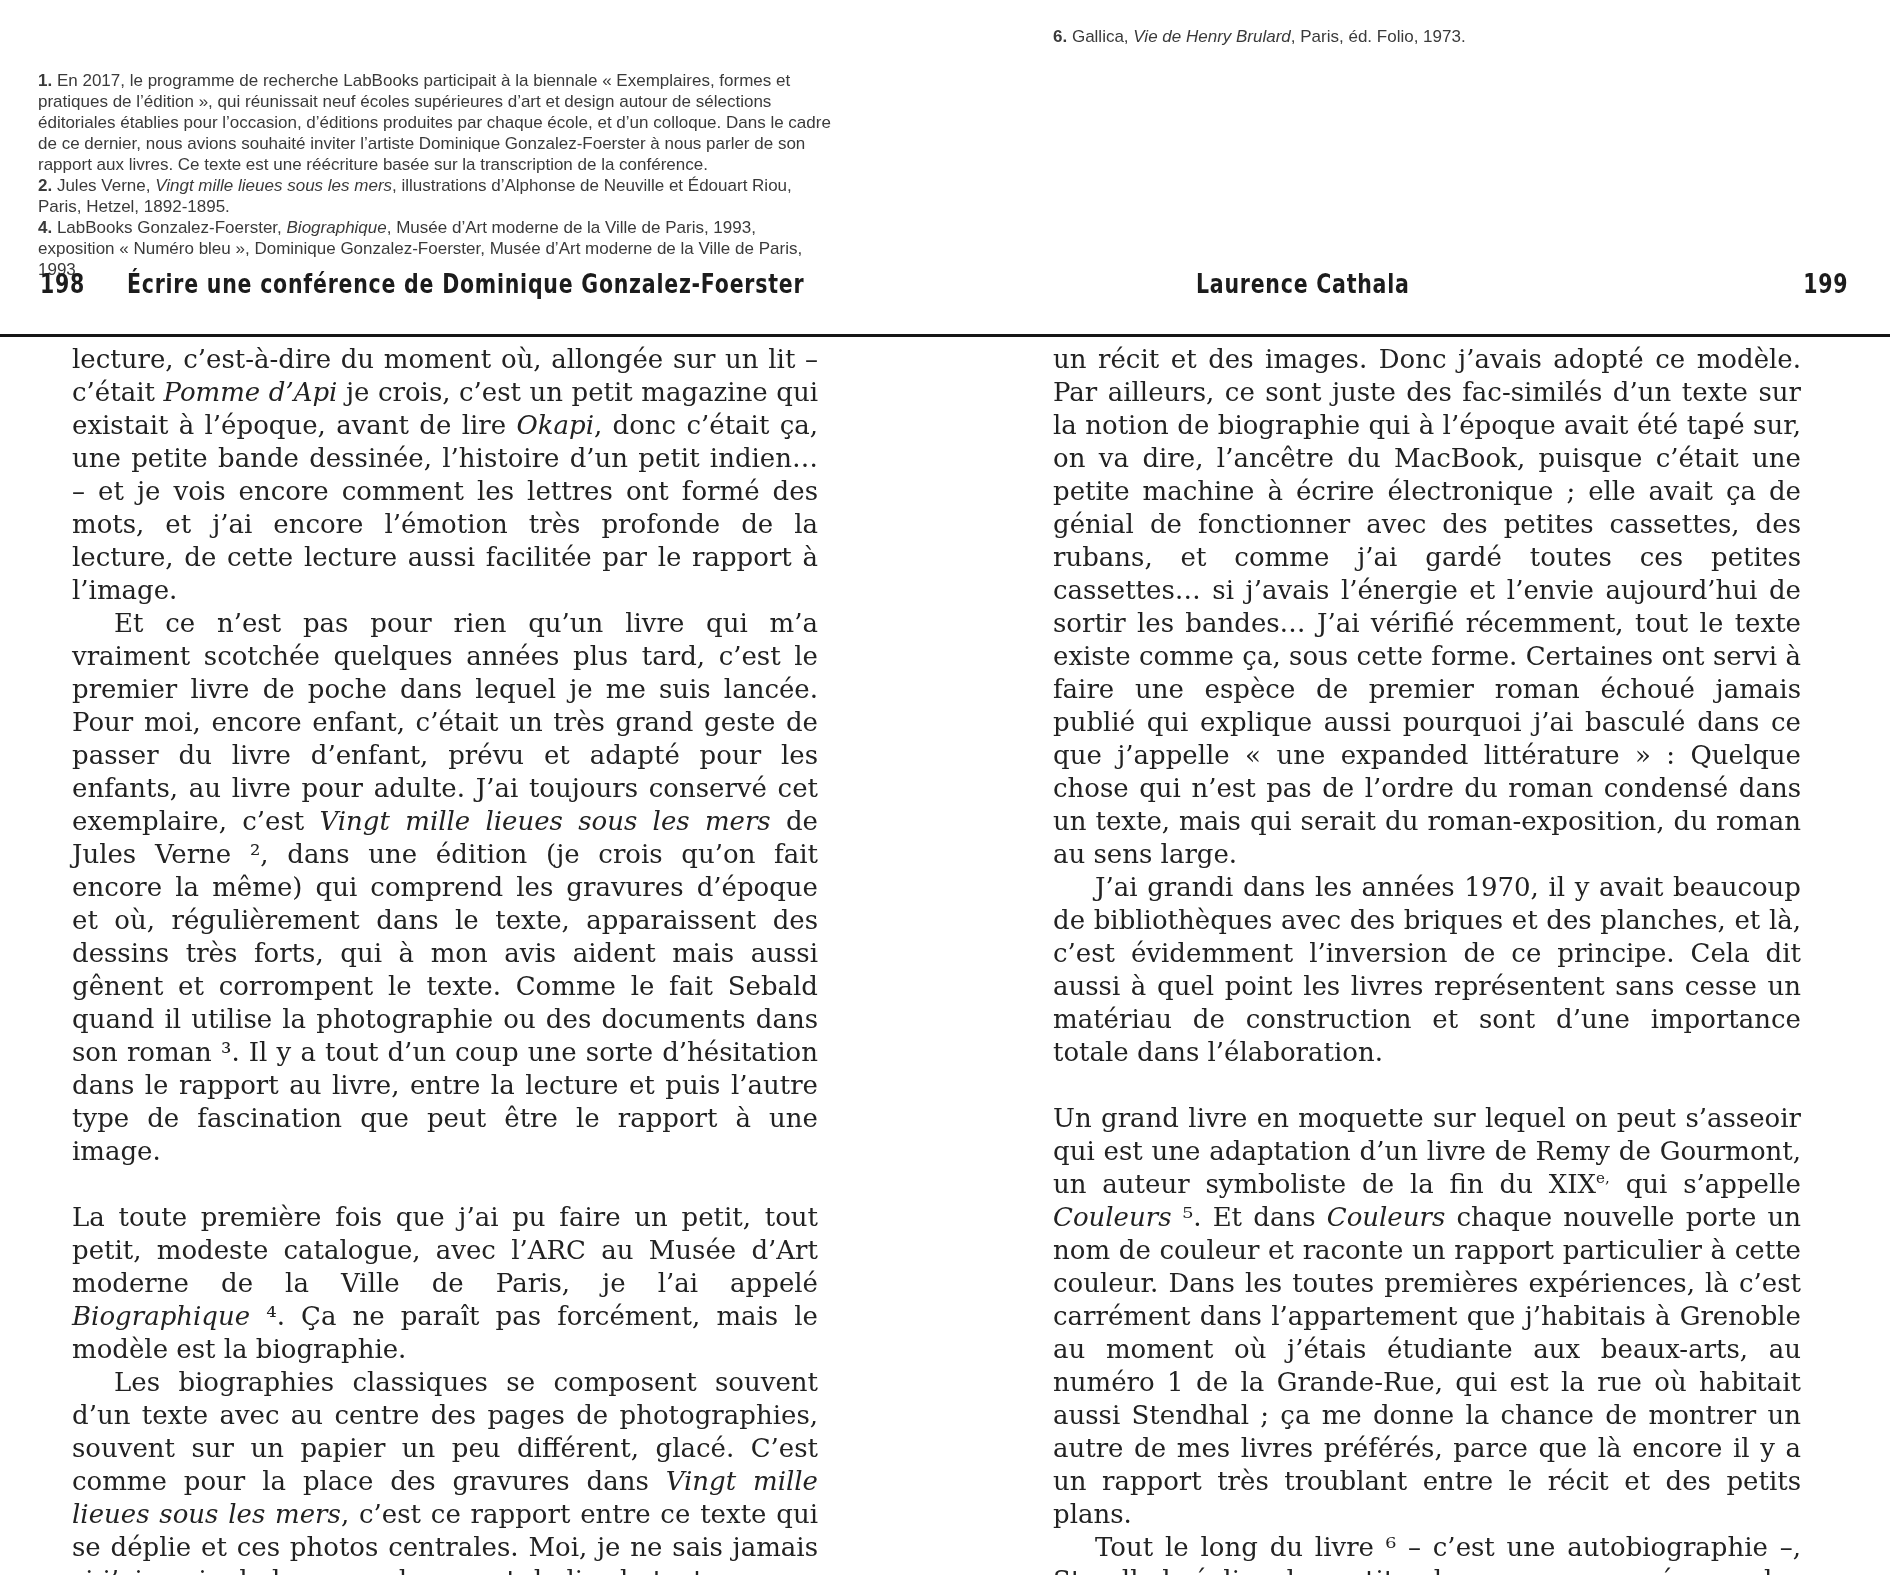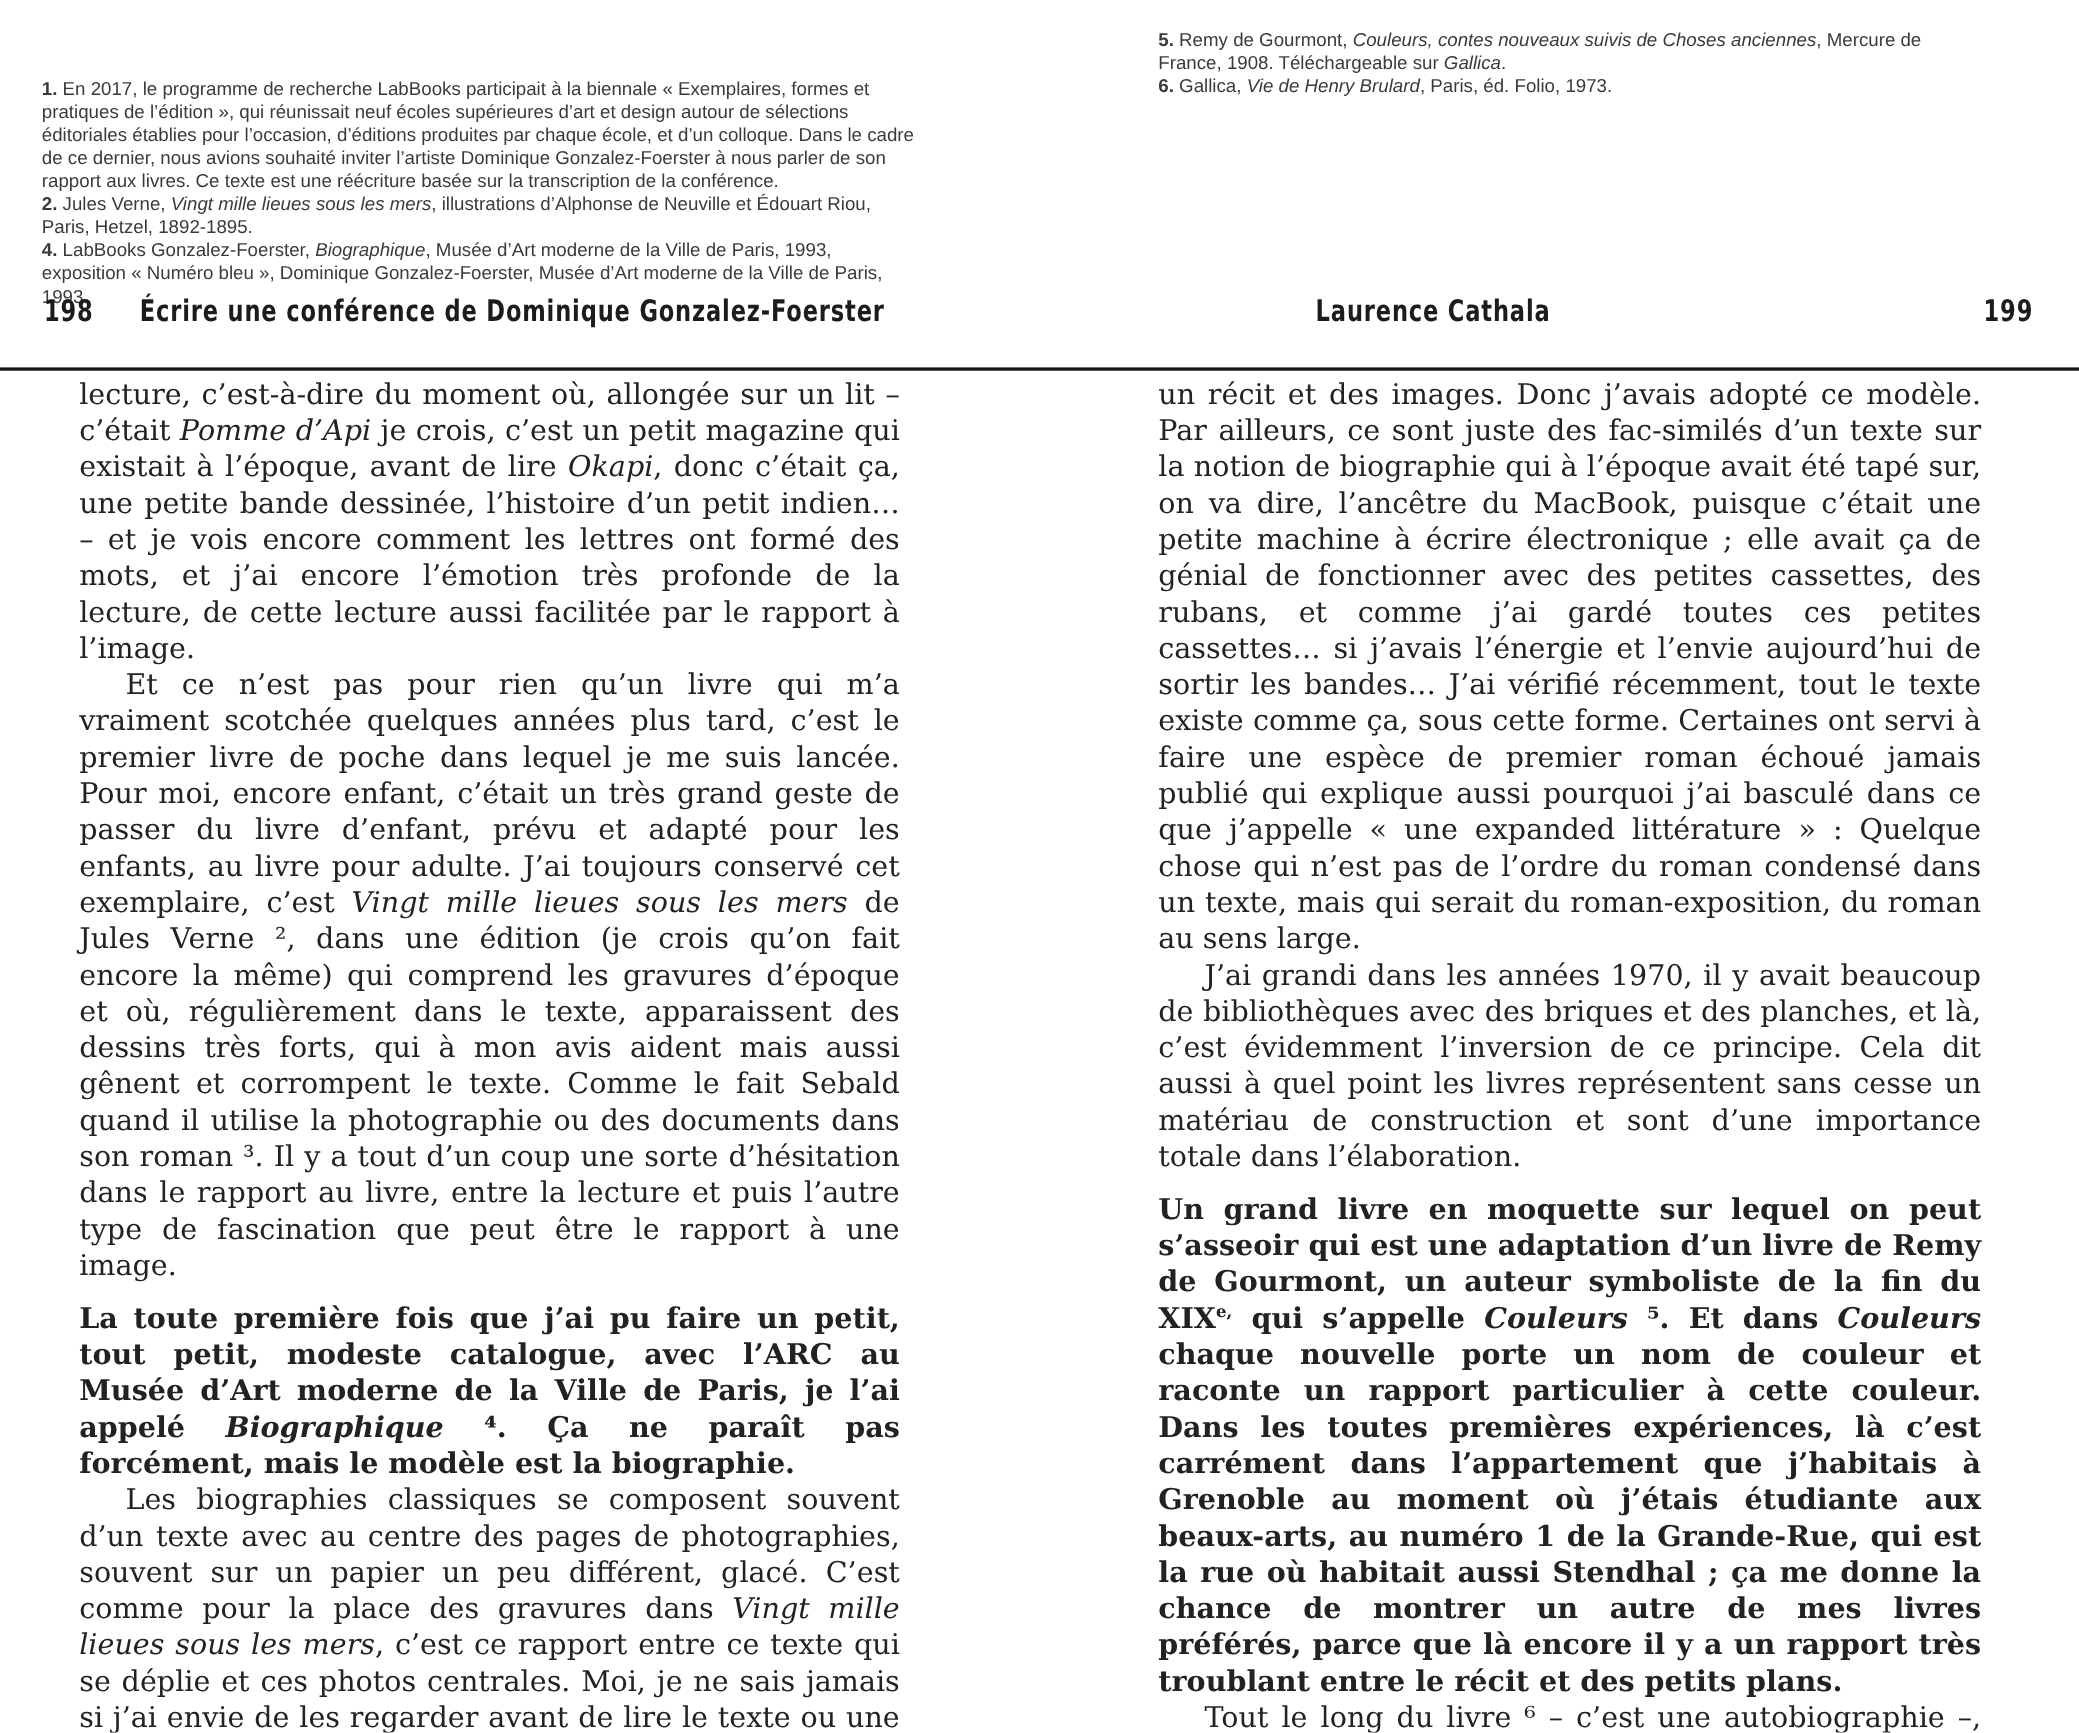--- a/index.html
+++ b/index.html
@@ -57,36 +57,35 @@
     position:absolute; top:343px;
     font-size:26px; line-height:33px;
     text-align:justify;
     color:#222222;
     hyphens:auto;
   }
   .col-left  { left:72px;  width:746px; }
   .col-right { left:1053px; width:748px; }
   .para { margin:0; }
   .para.indent { text-indent:42px; }
-  .para.space  { margin-top:15px;font-weight:bold; }
+  .para.space  { margin-top:33px; }
   sup { font-size:0.58em; line-height:0; vertical-align:super; }
 </style>
 </head>
 <body>
 
 <div class="spread">
 
   <div class="footnotes fn-left">
       <p class="para"><span class="bd">1.</span><span> En 2017, le programme de recherche LabBooks participait à la biennale «&nbsp;Exemplaires, formes et pratiques de l’édition&nbsp;», qui réunissait neuf écoles supérieures d’art et design autour de sélections éditoriales établies pour l’occasion, d’éditions produites par chaque école, et d’un colloque. Dans le cadre de ce dernier, nous avions souhaité inviter l’artiste Dominique Gonzalez-Foerster à nous parler de son rapport aux livres. Ce texte est une réécriture basée sur la transcription de la conférence.</span></p>
       <p class="para"><span class="bd">2.</span><span> Jules Verne, </span><span class="it">Vingt mille lieues sous les mers</span><span>, illustrations d’Alphonse de Neuville et Édouart Riou, Paris, Hetzel, 1892-1895.</span></p>
       <p class="para"><span class="bd">4.</span><span> LabBooks Gonzalez-Foerster, </span><span class="it">Biographique</span><span>, Musée d’Art moderne de la Ville de Paris, 1993, exposition «&nbsp;Numéro bleu&nbsp;», Dominique Gonzalez-Foerster, Musée d’Art moderne de la Ville de Paris, 1993.</span></p>
     </div>
 
   <div class="footnotes fn-right">
-      <p class="para"><span class="bd">5.</span><span> Remy de Gourmont, </span><span class="it">Couleurs, contes nouveaux suivis de Choses anciennes</span><span>, Mercure de France, 1908. Téléchargeable sur </span><span class="it">Gallica</span><span>.</span></p>
       <p class="para"><span class="bd">6.</span><span> Gallica, </span><span class="it">Vie de Henry Brulard</span><span>, Paris, éd. Folio, 1973.</span></p>
     </div>
 
   <span class="head pagenum-left">198</span>
 
   <span class="head title-left">Écrire une conférence de Dominique Gonzalez-Foerster</span>
 
   <span class="head title-right">Laurence Cathala</span>
 
   <span class="head pagenum-right">199</span>

